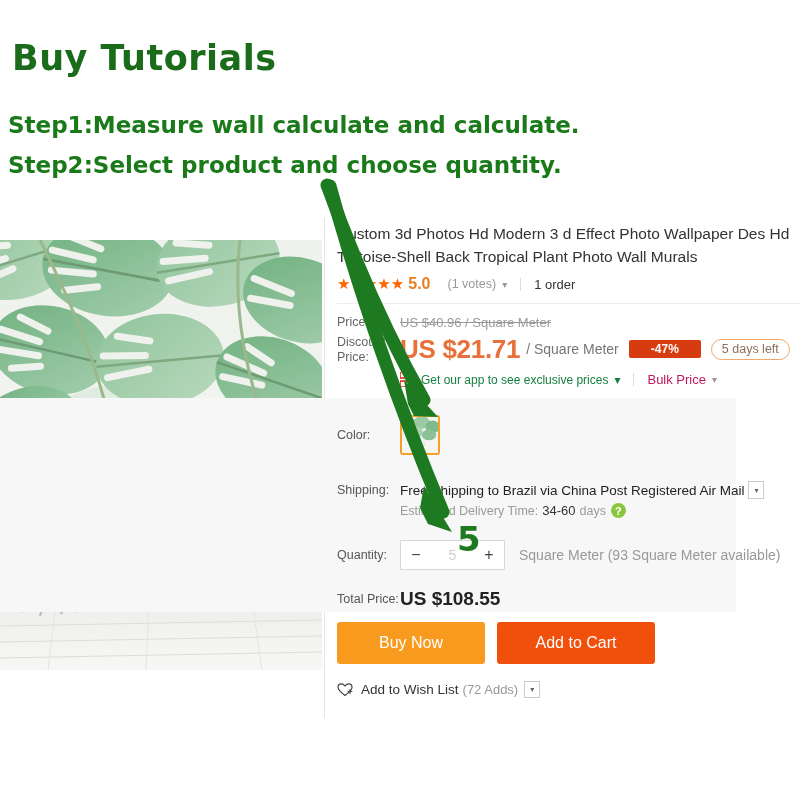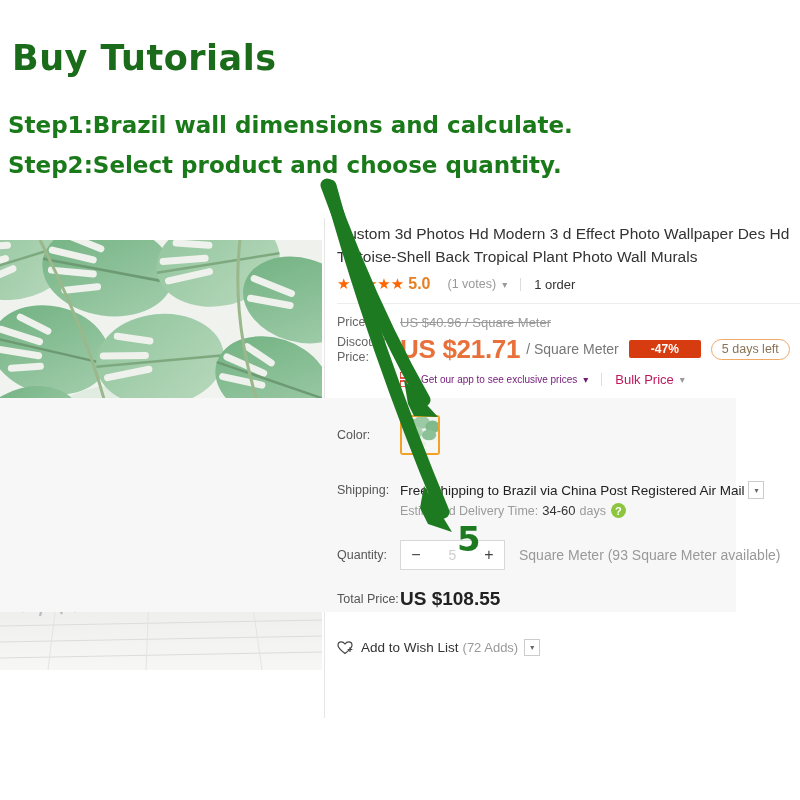--- a/index.html
+++ b/index.html
@@ -76,21 +76,21 @@
     background:#d63c10;color:#fff;font-size:12px;font-weight:700;
     padding:2px 22px;margin-left:10px;border-radius:2px;line-height:14px;
   }
   .days-pill{
     border:1px solid #f0a868;color:#8a7256;font-size:12.5px;
     padding:2px 10px;margin-left:10px;border-radius:11px;line-height:15px;
   }
 
   .approw{display:flex;align-items:center;margin-top:7px;margin-left:63px;}
   .qr{width:15px;height:15px;flex:none;margin-right:6px;}
-  .applink{color:#701a75;font-size:10px;}
+  .applink{color:#15803d;font-size:12px;}
   .bulk{color:#be185d;font-size:13px;}
 
   
   .options{
     position:absolute;left:0;top:180px;width:736px;height:214px;background:#f7f7f7;
   }
   .opt-inner{position:absolute;left:337px;top:0;width:470px;}
 
   .orow{display:flex;align-items:center;}
   .olabel{color:#555;font-size:12.5px;width:63px;flex:none;}
@@ -151,21 +151,21 @@
     font-family:"DejaVu Sans", sans-serif;
     font-size:34px;font-weight:700;color:#1d7a20;
   }
 </style>
 </head>
 <body>
 
 <div class="stage">
 
   <div class="tut-title">Buy Tutorials</div>
-  <div class="tut-step s1">Step1:Brazil wall dimensions and calculate.</div>
+  <div class="tut-step s1">Step1:Measure wall calculate and calculate.</div>
   <div class="tut-step s2">Step2:Select product and choose quantity.</div>
 
   <div class="shot">
 
     <div class="prod-img">
       <svg viewBox="0 0 322 430" preserveAspectRatio="xMidYMid slice" aria-hidden="true">
         <defs>
           <linearGradient id="wallg" x1="0" y1="0" x2="0" y2="1">
             <stop offset="0" stop-color="#eef1ec"></stop>
             <stop offset="1" stop-color="#f6f7f5"></stop>
@@ -392,20 +392,24 @@
         </div>
 
         <div class="orow" style="margin-top:18px">
           <span class="olabel">Total Price:</span>
           <span class="total-val">US $108.55</span>
         </div>
       </div>
     </div>
 
     <div class="actions">
+      <div class="btns">
+        <button class="btn btn-buy">Buy Now</button>
+        <button class="btn btn-cart">Add to Cart</button>
+      </div>
       <div class="wish">
         <svg class="heart" viewBox="0 0 17 15" aria-hidden="true">
           <path d="M8 13.4 C3.4 10 1 7.8 1 5.2 C1 3.2 2.5 1.8 4.3 1.8 C5.6 1.8 6.9 2.5 8 4 C9.1 2.5 10.4 1.8 11.7 1.8 C13.5 1.8 15 3.2 15 5.2 C15 7.8 12.6 10 8 13.4 Z" fill="none" stroke="#444" stroke-width="1.2"></path>
           <path d="M13 7.6 L13 11.4 M11.1 9.5 L14.9 9.5" stroke="#444" stroke-width="1.2" stroke-linecap="round"></path>
         </svg>
         <span class="wish-label">Add to Wish List</span>
         <span class="wish-count">(72 Adds)</span>
         <span class="wish-caret-box">▾</span>
       </div>
     </div>

